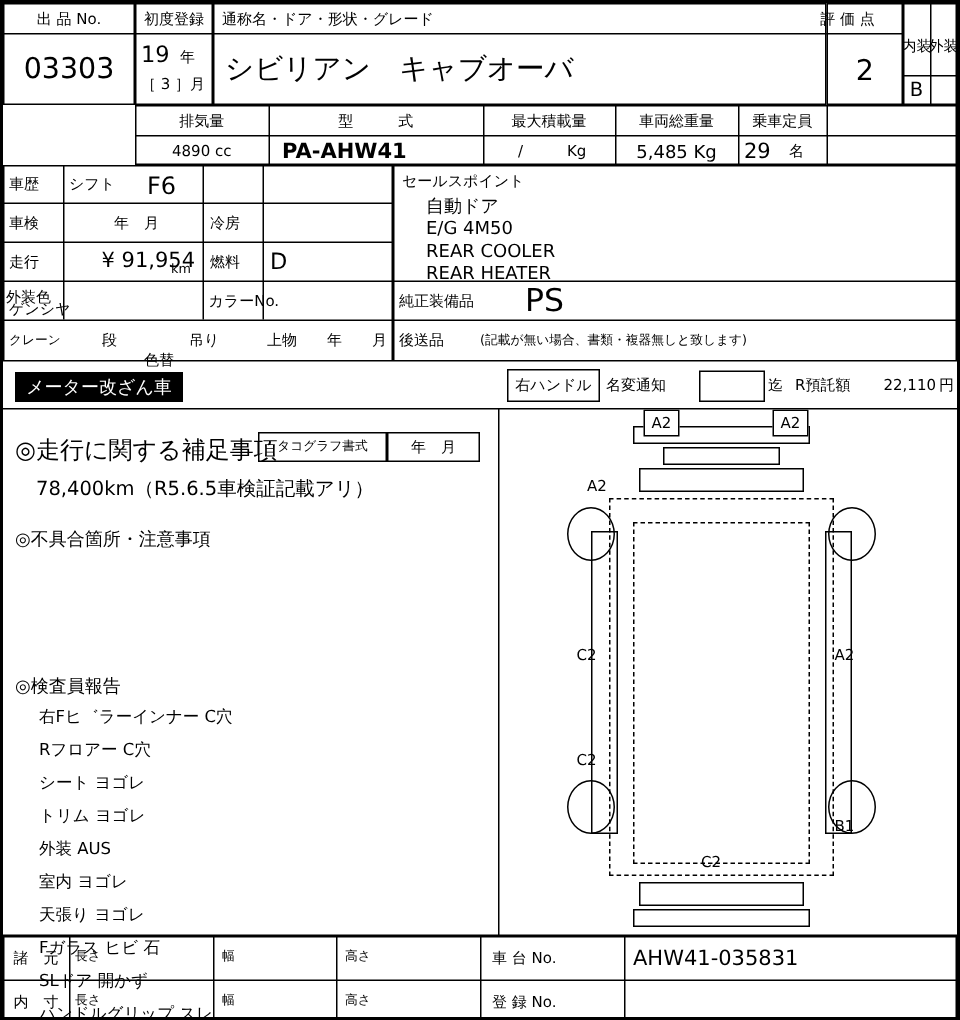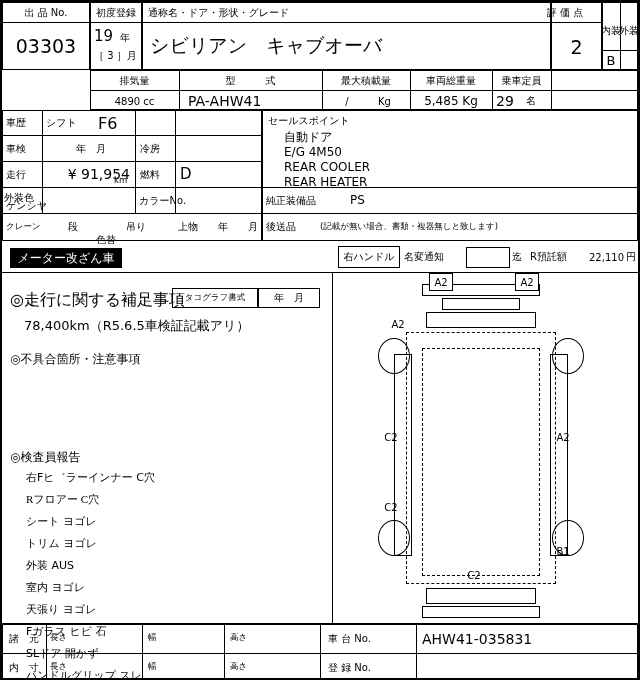--- a/index.html
+++ b/index.html
@@ -72,21 +72,21 @@
   <div class="vline" style="left:549px;top:68px;height:40px;"></div>
   <div class="hline" style="left:88px;top:88px;width:548px;"></div>
 
   <div class="lbl ctr sm" style="left:88px;top:70px;width:89px;height:18px;">排気量</div>
   <div class="lbl ctr sm" style="left:177px;top:70px;width:143px;height:18px;">型　　　式</div>
   <div class="lbl ctr sm" style="left:320px;top:70px;width:88px;height:18px;">最大積載量</div>
   <div class="lbl ctr sm" style="left:408px;top:70px;width:82px;height:18px;">車両総重量</div>
   <div class="lbl ctr sm" style="left:490px;top:70px;width:59px;height:18px;">乗車定員</div>
 
   <div class="lbl ctr sm" style="left:88px;top:90px;width:89px;height:18px;">4890 cc</div>
-  <div class="lbl" style="left:186px;top:90px;width:130px;height:18px;font-size:14px;">PA-AHW41</div>
+  <div class="lbl" style="left:186px;top:90px;width:130px;height:18px;font-size:14px;font-weight:bold;">PA-AHW41</div>
   <div class="lbl ctr sm" style="left:320px;top:90px;width:50px;height:18px;">/</div>
   <div class="lbl sm" style="left:376px;top:90px;width:30px;height:18px;">Kg</div>
   <div class="lbl ctr" style="left:408px;top:90px;width:82px;height:18px;font-size:12px;">5,485 Kg</div>
   <div class="lbl" style="left:494px;top:89px;width:26px;height:19px;font-size:14px;">29</div>
   <div class="lbl sm" style="left:524px;top:90px;width:24px;height:18px;">名</div>
 
   <div class="bx" style="left:0;top:108px;width:260px;height:131px;"></div>
 
   <div class="hline" style="left:0;top:133px;width:260px;"></div>
   <div class="hline" style="left:0;top:159px;width:260px;"></div>
@@ -122,21 +122,21 @@
   <div class="bx" style="left:260px;top:108px;width:376px;height:131px;"></div>
   <div class="hline" style="left:260px;top:185px;width:376px;"></div>
   <div class="hline" style="left:260px;top:211px;width:376px;"></div>
   <div class="lbl sm" style="left:266px;top:111px;width:160px;height:16px;">セールスポイント</div>
   <div class="lbl" style="left:282px;top:127px;width:200px;height:16px;font-size:12px;">自動ドア</div>
   <div class="lbl" style="left:282px;top:142px;width:200px;height:16px;font-size:12px;">E/G 4M50</div>
   <div class="lbl" style="left:282px;top:157px;width:200px;height:16px;font-size:12px;">REAR COOLER</div>
   <div class="lbl" style="left:282px;top:172px;width:200px;height:16px;font-size:12px;">REAR HEATER</div>
 
   <div class="lbl sm" style="left:264px;top:190px;width:80px;height:18px;">純正装備品</div>
-  <div class="lbl" style="left:348px;top:188px;width:60px;height:20px;font-size:12px;">PS</div>
+  <div class="lbl" style="left:348px;top:188px;width:60px;height:20px;font-size:21px;">PS</div>
   <div class="lbl sm" style="left:264px;top:216px;width:50px;height:18px;">後送品</div>
   <div class="lbl xs" style="left:318px;top:217px;width:300px;height:16px;">(記載が無い場合、書類・複器無しと致します)</div>
 
   <div class="metaBtn" style="left:8px;top:246px;width:112px;height:20px;">メーター改ざん車</div>
 
   <div class="bx" style="left:336px;top:244px;width:62px;height:22px;"></div>
   <div class="lbl ctr sm" style="left:336px;top:244px;width:62px;height:22px;">右ハンドル</div>
   <div class="lbl sm" style="left:402px;top:246px;width:62px;height:18px;">名変通知</div>
   <div class="inputbox" style="left:464px;top:245px;width:42px;height:19px;"></div>
   <div class="lbl sm" style="left:510px;top:246px;width:20px;height:18px;">迄</div>
@@ -151,21 +151,21 @@
   <div class="bx" style="left:170px;top:286px;width:86px;height:20px;"></div>
   <div class="lbl ctr xs" style="left:170px;top:286px;width:86px;height:20px;text-align:right;">タコグラフ書式</div>
   <div class="bx" style="left:256px;top:286px;width:62px;height:20px;"></div>
   <div class="lbl ctr sm" style="left:256px;top:286px;width:62px;height:20px;">年　月</div>
 
   <div class="lbl" style="left:22px;top:314px;width:300px;height:20px;font-size:13px;">78,400km（R5.6.5車検証記載アリ）</div>
   <div class="lbl" style="left:8px;top:348px;width:240px;height:18px;font-size:12px;">◎不具合箇所・注意事項</div>
 
   <div class="lbl" style="left:8px;top:446px;width:200px;height:18px;font-size:12px;">◎検査員報告</div>
   <div class="lbl sm" style="left:24px;top:467px;width:280px;height:16px;font-size:11px;">右Fヒ゛ラーインナー C穴</div>
-  <div class="lbl sm" style="left:24px;top:489px;width:280px;height:16px;font-size:11px;font-family:Liberation Serif, serif;">Rフロアー C穴</div>
+  <div class="lbl sm" style="left:24px;top:489px;width:280px;height:16px;font-size:11px;">Rフロアー C穴</div>
   <div class="lbl sm" style="left:24px;top:511px;width:280px;height:16px;font-size:11px;">シート ヨゴレ</div>
   <div class="lbl sm" style="left:24px;top:533px;width:280px;height:16px;font-size:11px;">トリム ヨゴレ</div>
   <div class="lbl sm" style="left:24px;top:555px;width:280px;height:16px;font-size:11px;">外装 AUS</div>
   <div class="lbl sm" style="left:24px;top:599px;width:280px;height:16px;font-size:11px;">天張り ヨゴレ</div>
   <div class="lbl sm" style="left:24px;top:577px;width:280px;height:16px;font-size:11px;">室内 ヨゴレ</div>
   <div class="lbl sm" style="left:24px;top:621px;width:280px;height:16px;font-size:11px;">Fガラス ヒビ 石</div>
   <div class="lbl sm" style="left:24px;top:643px;width:280px;height:16px;font-size:11px;">SLドア 開かず</div>
   <div class="lbl sm" style="left:24px;top:665px;width:280px;height:16px;font-size:11px;">ハンドルグリップ スレ</div>
 
   <div class="solid" style="left:420px;top:282px;width:116px;height:10px;"></div>

